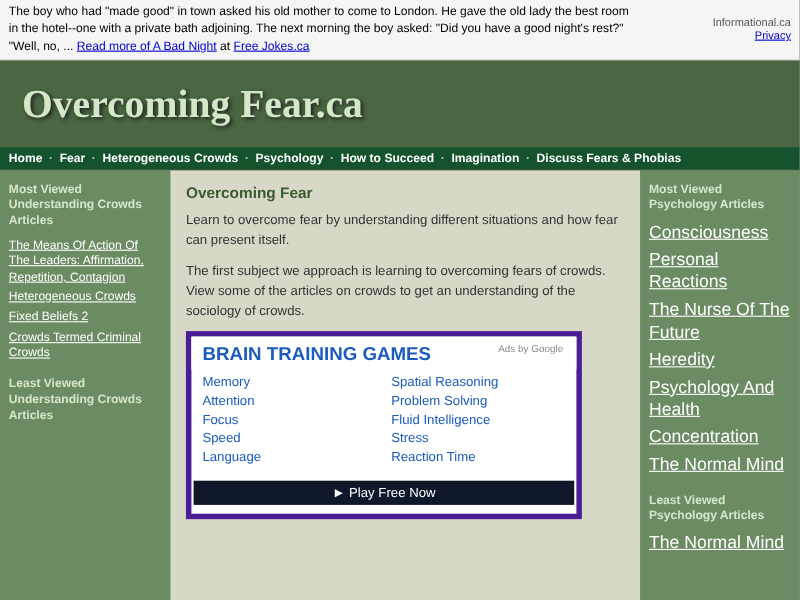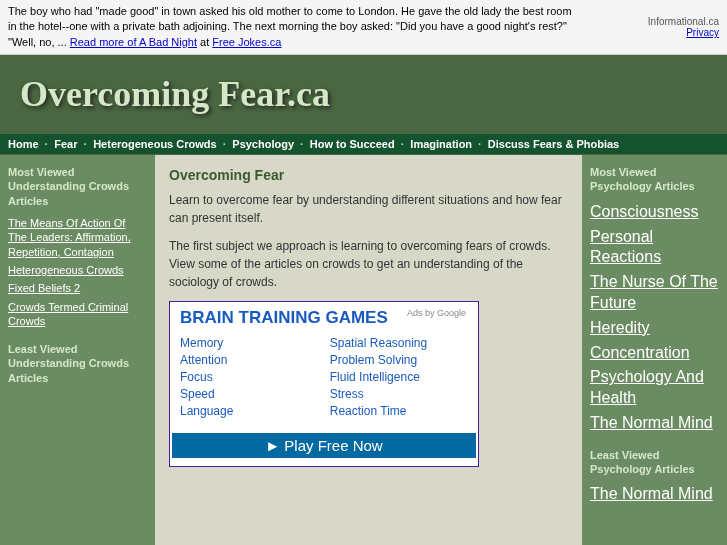--- a/index.html
+++ b/index.html
@@ -103,25 +103,25 @@
     }
     #main-content p {
       font-size: 12px;
       color: #333;
       margin-bottom: 10px;
       line-height: 1.5;
     }
 
     
     #brain-ad {
-      border: 1px solid #4c1d95;
+      border: 5px solid #4c1d95;
       background: #fff;
       padding: 0;
       margin-top: 10px;
-      width: 310px;
+      width: 360px;
     }
     #brain-ad-header {
       background: #fff;
       padding: 6px 10px 4px;
       display: flex;
       justify-content: space-between;
       align-items: flex-start;
     }
     #brain-ad-title {
       font-size: 17px;
@@ -137,26 +137,26 @@
       margin-bottom: 3px;
     }
     .brain-ad-row a {
       color: #1a5bbf;
       text-decoration: none;
       font-size: 12px;
       width: 48%;
     }
     #brain-ad-btn {
       display: block;
-      background: #0369a1;
+      background: #0f172a;
       color: #fff;
       text-align: center;
       padding: 4px;
       margin: 4px 2px 8px;
-      font-size: 15px;
+      font-size: 12px;
       text-decoration: none;
       cursor: pointer;
     }
     #ad-label {
       font-size: 9px;
       color: #888;
       text-align: right;
       padding-right: 2px;
     }
 
@@ -273,20 +273,20 @@
       <a id="brain-ad-btn" href="#">► Play Free Now</a>
     </div>
   </div>
 
   <div id="right-sidebar">
     <div class="section-title">Most Viewed Psychology Articles</div>
     <a href="#">Consciousness</a>
     <a href="#">Personal Reactions</a>
     <a href="#">The Nurse Of The Future</a>
     <a href="#">Heredity</a>
+    <a href="#">Psychology And Health</a>
     <a href="#">Concentration</a>
-    <a href="#">Psychology And Health</a>
     <a href="#">The Normal Mind</a>
     <div class="section-title2">Least Viewed Psychology Articles</div>
     <a href="#">The Normal Mind</a>
   </div>
 
 </div>
 
 </body></html>

